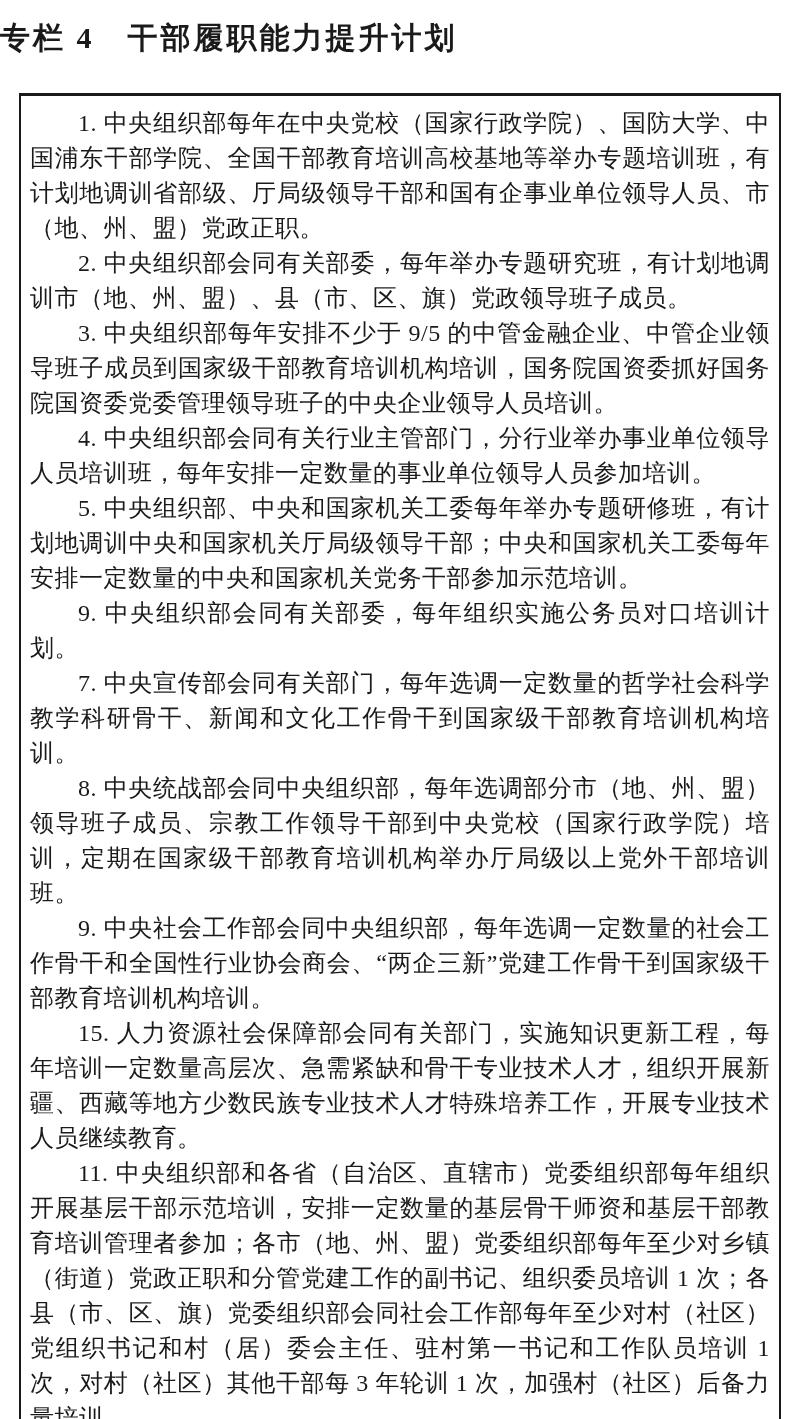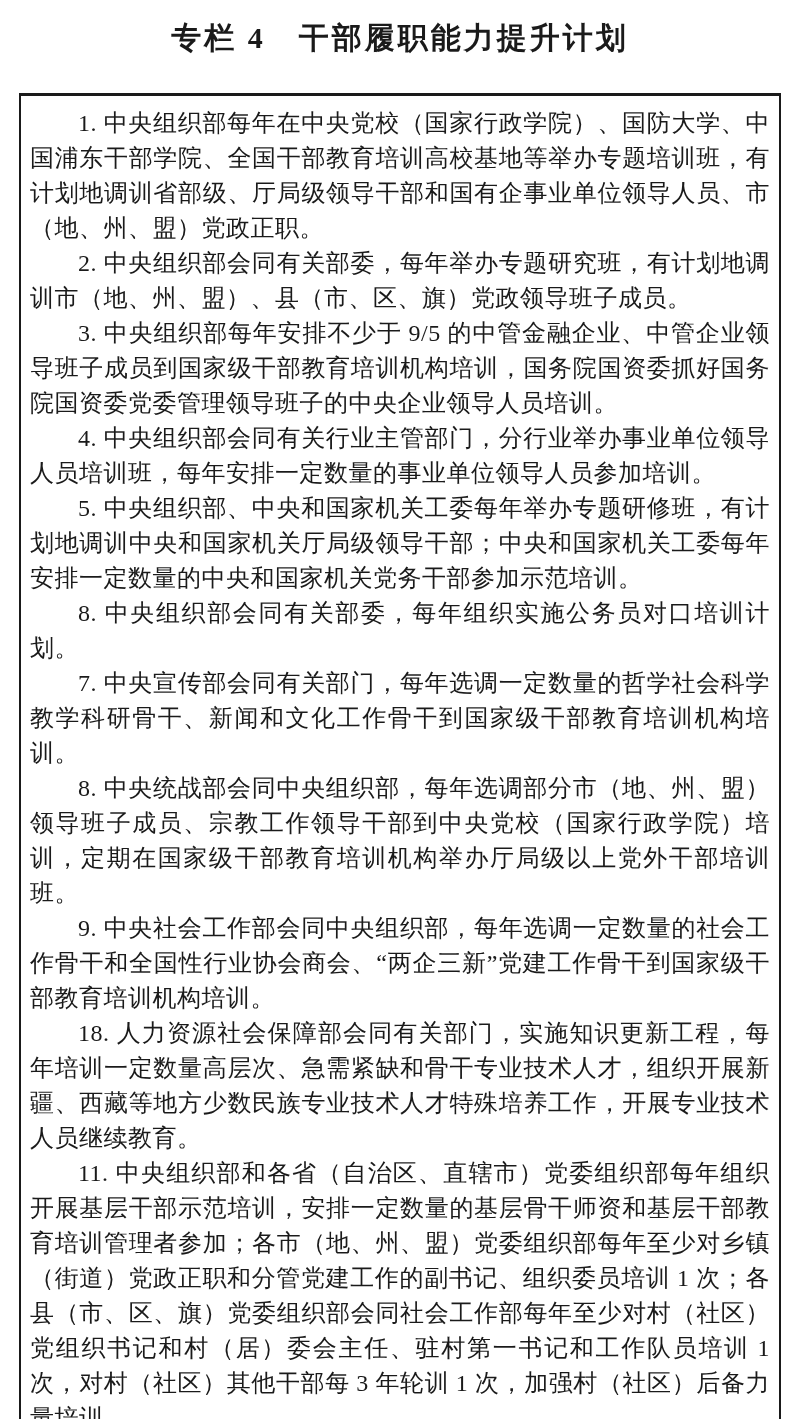--- a/index.html
+++ b/index.html
@@ -10,21 +10,20 @@
     font-family: "Liberation Serif", "DejaVu Serif", serif;
   }
   .page {
     width: 800px;
     min-height: 1419px;
     box-sizing: border-box;
     background: #ffffff;
     padding-top: 18px;
   }
   .doc-title {
-    text-align: center;
     font-size: 30px;
     font-weight: bold;
     letter-spacing: 3px;
     margin: 0 0 34px 0;
     white-space: nowrap;
   }
   .doc-title .title-gap {
     display: inline-block;
     width: 1.1em;
   }
@@ -55,21 +54,21 @@
   <h1 class="doc-title">
     <span>专栏 4</span><span class="title-gap"></span><span>干部履职能力提升计划</span>
   </h1>
 
   <div class="content-box">
   <p class="para">1. 中央组织部每年在中央党校（国家行政学院）、国防大学、中国浦东干部学院、全国干部教育培训高校基地等举办专题培训班，有计划地调训省部级、厅局级领导干部和国有企事业单位领导人员、市（地、州、盟）党政正职。</p>
       <p class="para">2. 中央组织部会同有关部委，每年举办专题研究班，有计划地调训市（地、州、盟）、县（市、区、旗）党政领导班子成员。</p>
       <p class="para">3. 中央组织部每年安排不少于 9/5 的中管金融企业、中管企业领导班子成员到国家级干部教育培训机构培训，国务院国资委抓好国务院国资委党委管理领导班子的中央企业领导人员培训。</p>
       <p class="para">4. 中央组织部会同有关行业主管部门，分行业举办事业单位领导人员培训班，每年安排一定数量的事业单位领导人员参加培训。</p>
       <p class="para">5. 中央组织部、中央和国家机关工委每年举办专题研修班，有计划地调训中央和国家机关厅局级领导干部；中央和国家机关工委每年安排一定数量的中央和国家机关党务干部参加示范培训。</p>
-      <p class="para">8. 中央组织部会同有关部委，每年组织实施公务员对口培训计划。</p>
+      <p class="para">9. 中央组织部会同有关部委，每年组织实施公务员对口培训计划。</p>
       <p class="para">7. 中央宣传部会同有关部门，每年选调一定数量的哲学社会科学教学科研骨干、新闻和文化工作骨干到国家级干部教育培训机构培训。</p>
       <p class="para">8. 中央统战部会同中央组织部，每年选调部分市（地、州、盟）领导班子成员、宗教工作领导干部到中央党校（国家行政学院）培训，定期在国家级干部教育培训机构举办厅局级以上党外干部培训班。</p>
       <p class="para">9. 中央社会工作部会同中央组织部，每年选调一定数量的社会工作骨干和全国性行业协会商会、“两企三新”党建工作骨干到国家级干部教育培训机构培训。</p>
-      <p class="para">18. 人力资源社会保障部会同有关部门，实施知识更新工程，每年培训一定数量高层次、急需紧缺和骨干专业技术人才，组织开展新疆、西藏等地方少数民族专业技术人才特殊培养工作，开展专业技术人员继续教育。</p>
+      <p class="para">15. 人力资源社会保障部会同有关部门，实施知识更新工程，每年培训一定数量高层次、急需紧缺和骨干专业技术人才，组织开展新疆、西藏等地方少数民族专业技术人才特殊培养工作，开展专业技术人员继续教育。</p>
       <p class="para">11. 中央组织部和各省（自治区、直辖市）党委组织部每年组织开展基层干部示范培训，安排一定数量的基层骨干师资和基层干部教育培训管理者参加；各市（地、州、盟）党委组织部每年至少对乡镇（街道）党政正职和分管党建工作的副书记、组织委员培训 1 次；各县（市、区、旗）党委组织部会同社会工作部每年至少对村（社区）党组织书记和村（居）委会主任、驻村第一书记和工作队员培训 1 次，对村（社区）其他干部每 3 年轮训 1 次，加强村（社区）后备力量培训。</p>
     </div>
 
 </div>
 
 </body></html>

